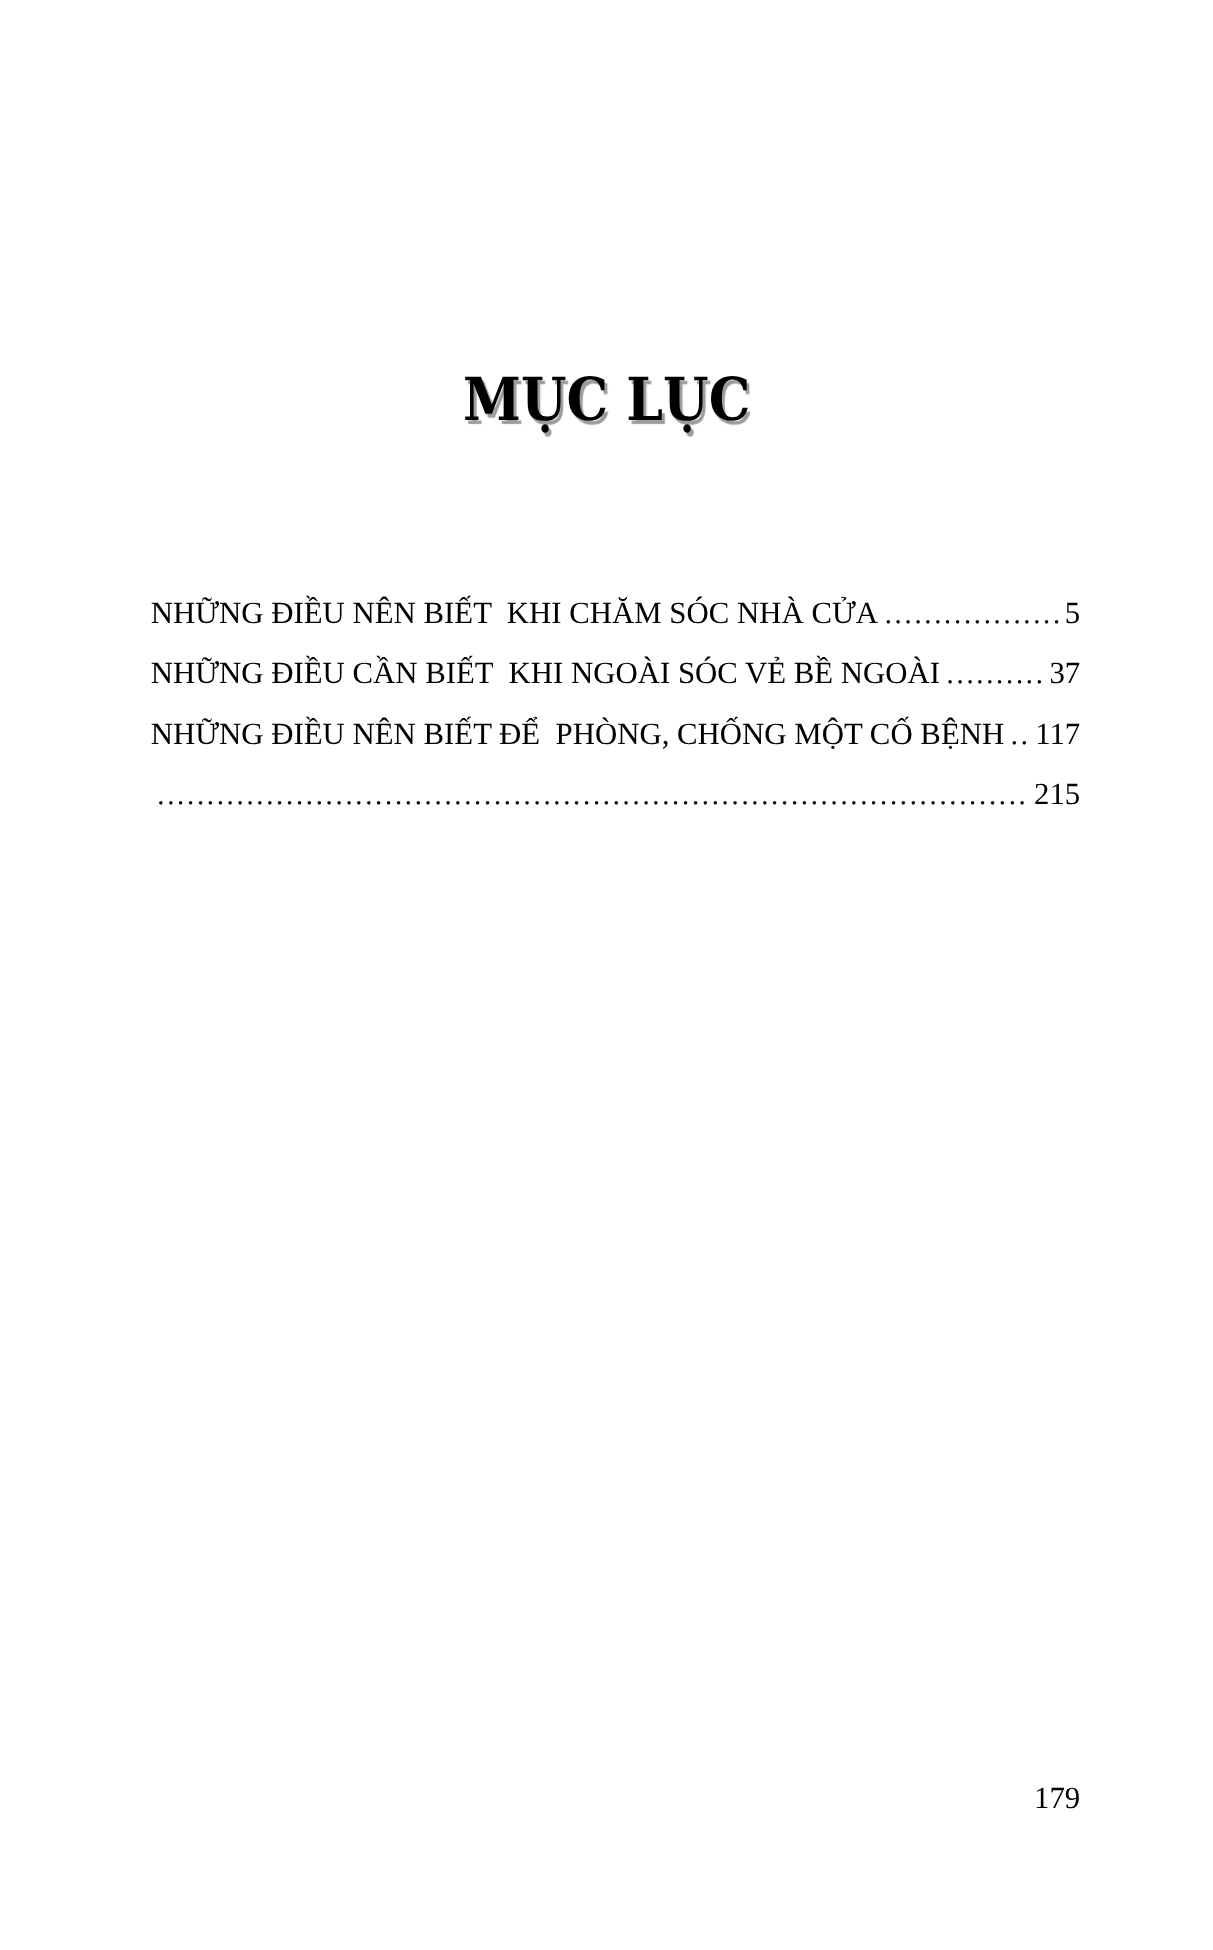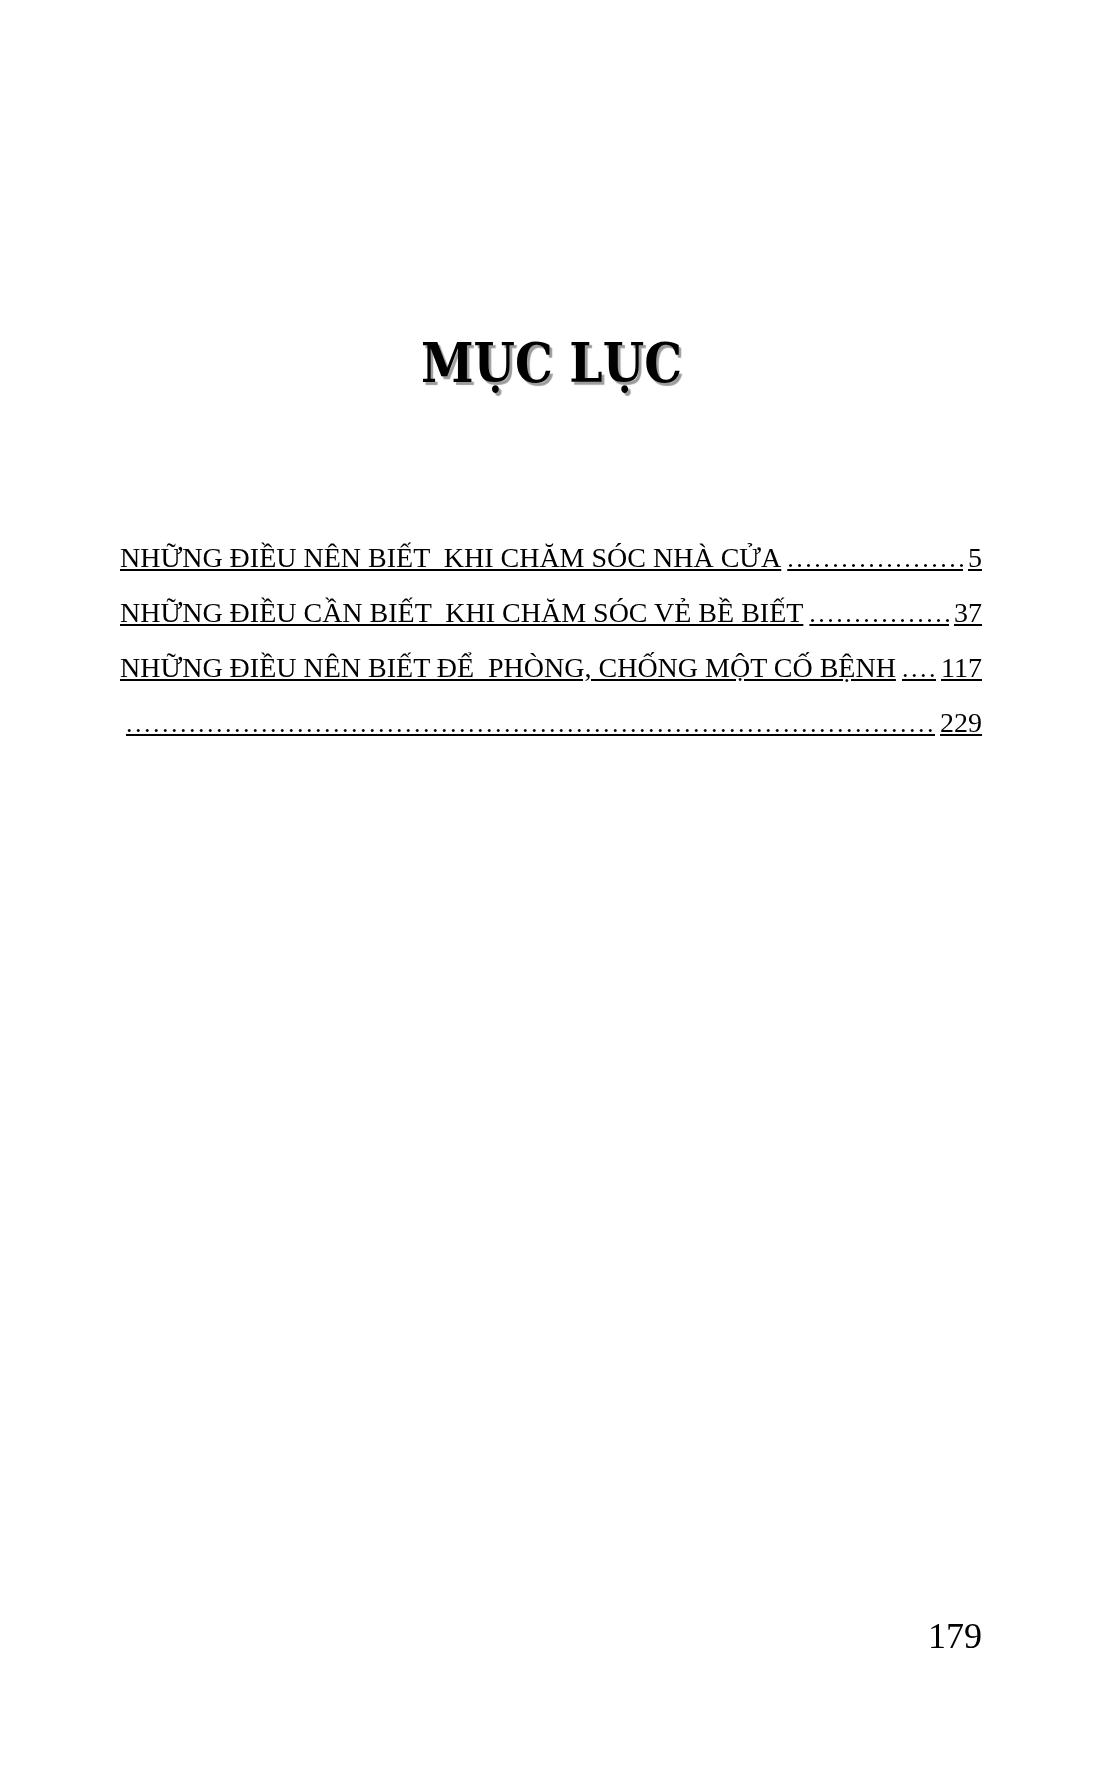--- a/index.html
+++ b/index.html
@@ -27,24 +27,23 @@
     font-family: "DejaVu Serif", serif;
     font-weight: 700;
     font-size: 54px;
     line-height: 62px;
     letter-spacing: 0px;
     transform: scaleX(0.88);
     text-shadow: 3px 3px 1px #9c9c9c;
   }
   .toc {
     position: absolute;
-    left: 120px;
+    left: 137px;
     right: 121px;
     top: 530px;
-    text-decoration: underline;
   }
   .toc-row {
     display: flex;
     align-items: baseline;
     height: 55px;
     line-height: 55px;
     font-size: 28px;
     white-space: nowrap;
   }
   .toc-label {
@@ -63,53 +62,53 @@
     letter-spacing: 2.5px;
   }
   .toc-page {
     flex: 0 0 auto;
     text-align: right;
   }
   .folio {
     position: absolute;
     top: 1616px;
     right: 121px;
-    font-size: 36px;
+    font-size: 28px;
     line-height: 40px;
   }
 </style>
 </head>
 <body>
 
 <div class="page">
 
   <h1 class="title">MỤC LỤC</h1>
 
   <div class="toc">
 
     <div class="toc-row">
       <span class="toc-label">NHỮNG ĐIỀU NÊN BIẾT  KHI CHĂM SÓC NHÀ CỬA</span>
       <span class="toc-leader"></span>
       <span class="toc-page">5</span>
     </div>
 
     <div class="toc-row">
-      <span class="toc-label">NHỮNG ĐIỀU CẦN BIẾT  KHI CHĂM SÓC VẺ BỀ BIẾT</span>
+      <span class="toc-label">NHỮNG ĐIỀU CẦN BIẾT  KHI NGOÀI SÓC VẺ BỀ NGOÀI</span>
       <span class="toc-leader"></span>
       <span class="toc-page">37</span>
     </div>
 
     <div class="toc-row">
       <span class="toc-label">NHỮNG ĐIỀU NÊN BIẾT ĐỂ  PHÒNG, CHỐNG MỘT CỐ BỆNH</span>
       <span class="toc-leader"></span>
       <span class="toc-page">117</span>
     </div>
 
     <div class="toc-row">
       <span class="toc-leader"></span>
-      <span class="toc-page">229</span>
+      <span class="toc-page">215</span>
     </div>
 
   </div>
 
   <div class="folio">179</div>
 
 </div>
 
 </body></html>

